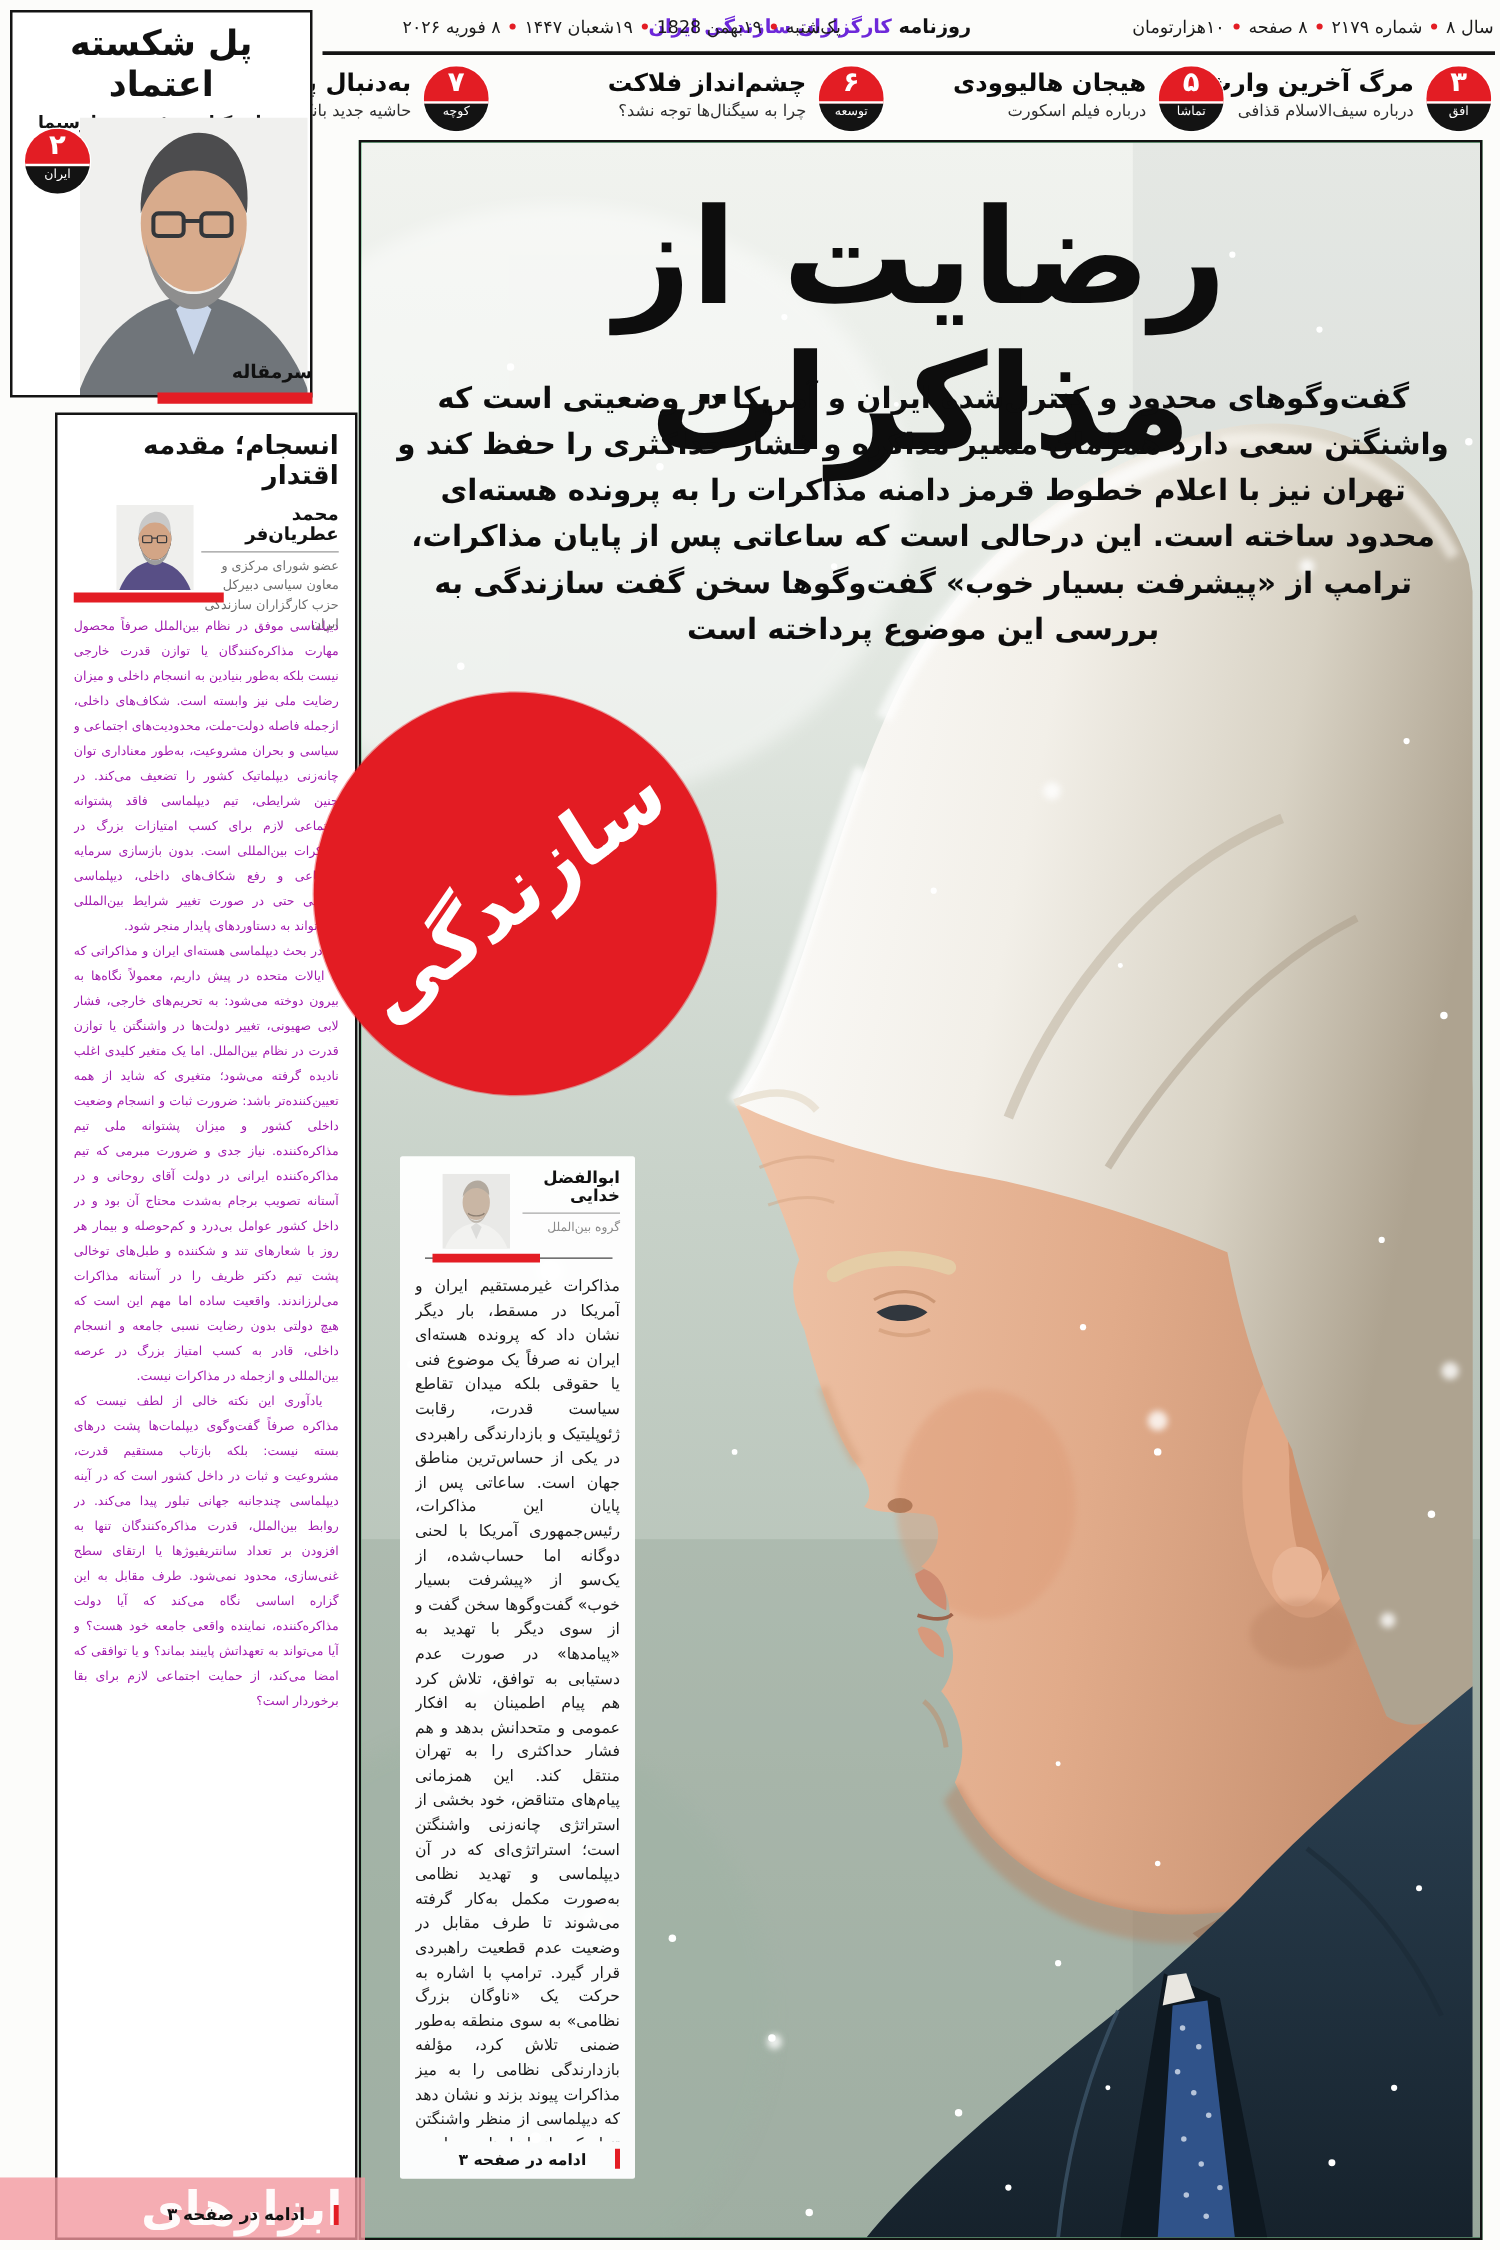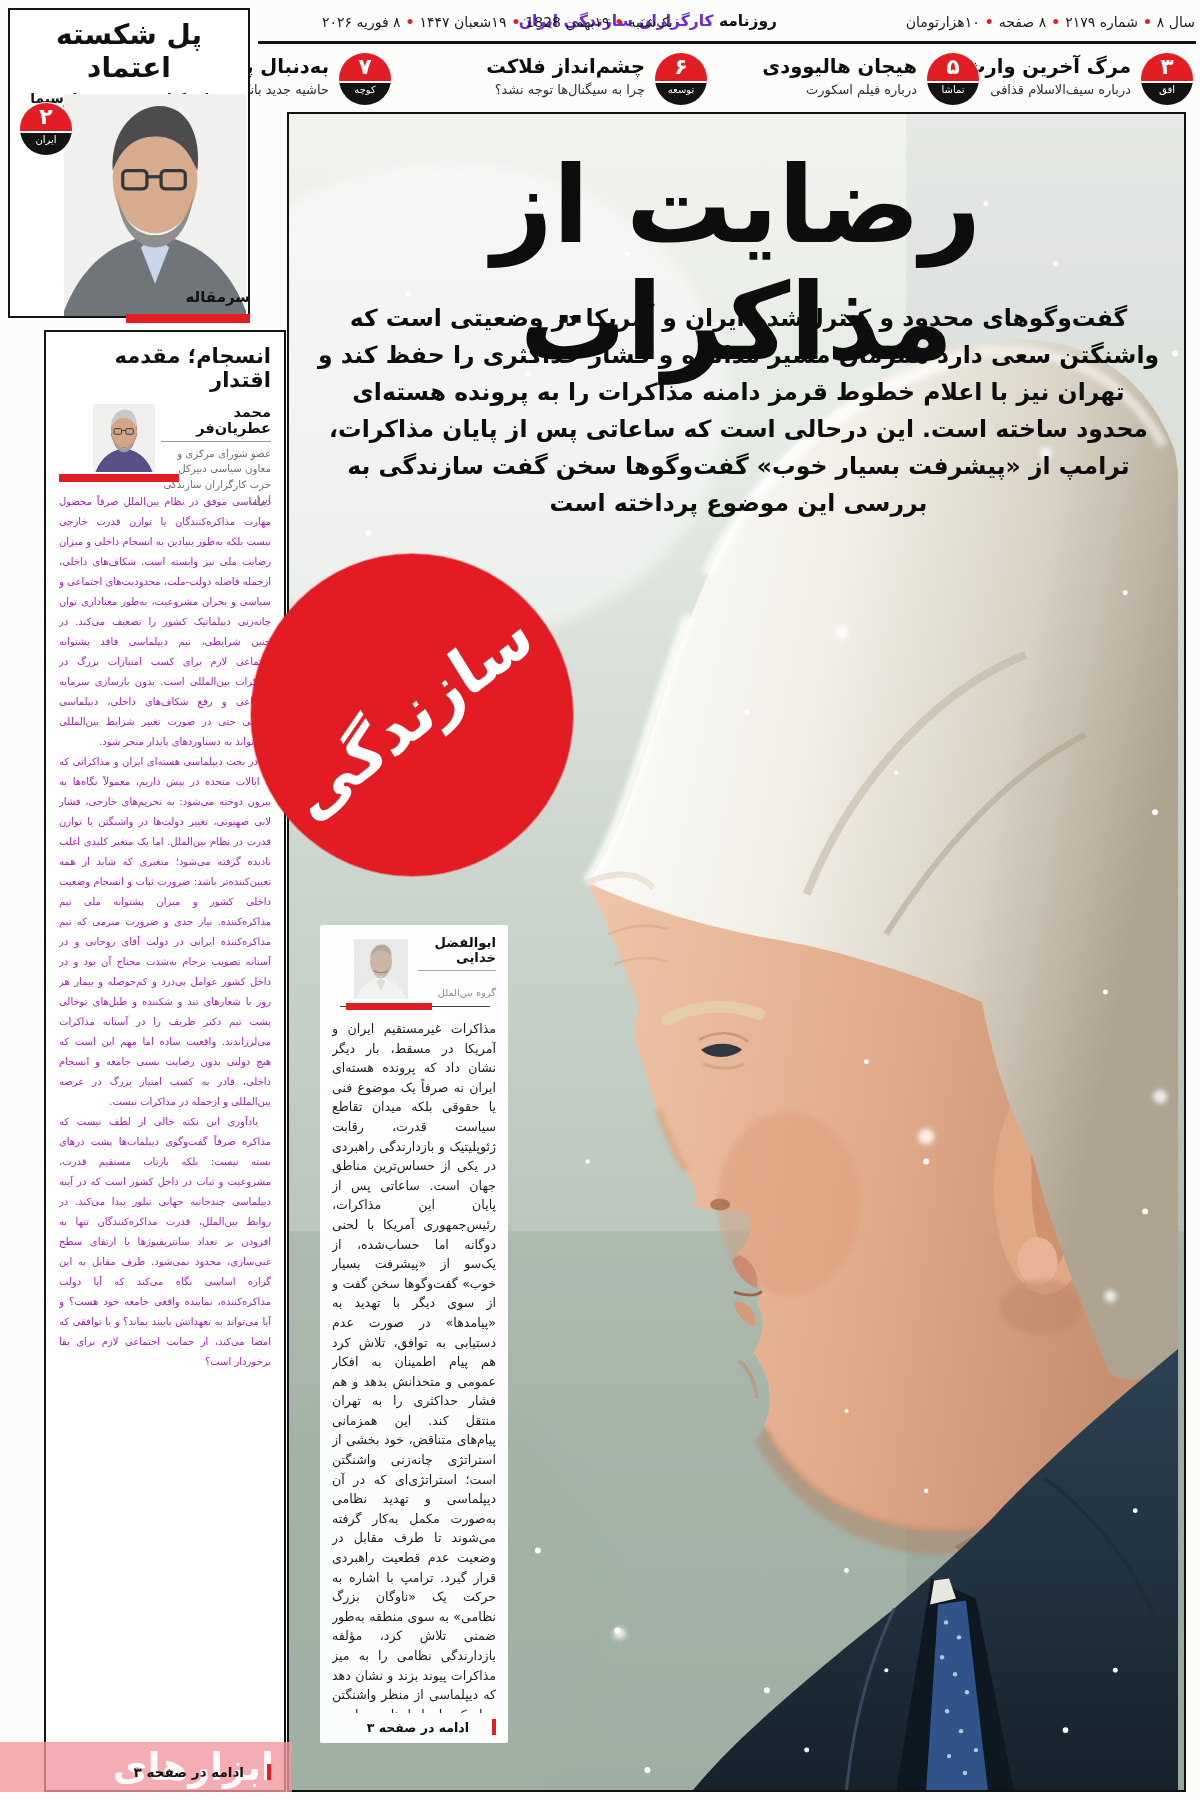--- a/index.html
+++ b/index.html
@@ -53,21 +53,21 @@
   .watermark span{color:rgba(255,255,255,0.95);font-size:38px;font-weight:800;letter-spacing:4px;white-space:nowrap;}
   
   .main-box{position:absolute;left:287px;top:112px;width:899px;height:1680px;border:2px solid #121212;background:#86efac;overflow:hidden;}
   .photo-svg{position:absolute;left:0;top:0;width:100%;height:100%;display:block;}
   .headline{position:absolute;top:34px;left:0;width:100%;text-align:center;font-size:106px;font-weight:800;color:#0d0d0d;letter-spacing:-2px;line-height:1.1;}
   .lede{position:absolute;top:186px;left:28px;width:843px;text-align:center;font-size:23.5px;font-weight:bold;line-height:37px;color:#0d0d0d;}
   .article-box{position:absolute;left:31px;top:811px;width:188px;height:818px;background:rgba(255,255,255,0.96);padding:10px 12px 8px;display:flex;flex-direction:column;border-radius:2px;}
   .a-head{position:relative;height:76px;flex:0 0 auto;}
   .a-photo{position:absolute;left:22px;top:4px;width:54px;height:60px;}
   .a-name{margin-left:86px;text-align:right;font-size:13.2px;font-weight:bold;padding-bottom:5px;border-bottom:1px solid #a8a8a8;}
-  .a-role{margin-left:86px;text-align:right;font-size:9.8px;color:#8a8a8a;margin-top:16px;}
+  .a-role{margin-left:86px;text-align:right;font-size:9.8px;color:#8a8a8a;margin-top:6px;}
   .a-redline{position:absolute;left:8px;bottom:4px;width:150px;height:1.5px;background:#444;}
   .a-redbar{position:absolute;left:14px;bottom:1px;width:86px;height:7px;background:#e31d24;}
   .a-body{flex:1 1 auto;overflow:hidden;margin-top:8px;font-size:12.6px;line-height:19.6px;text-align:justify;color:#1b1b1b;}
   
   .logo-circle{position:absolute;left:251px;top:554px;width:322px;height:322px;border-radius:50%;background:#e31c23;z-index:6;display:flex;align-items:center;justify-content:center;overflow:hidden;box-shadow:0 0 0 1px rgba(227,28,35,0.4);}
   .logo-circle span{display:block;transform:rotate(-38deg) skewX(-6deg);color:#fff;font-size:64px;font-weight:800;white-space:nowrap;}
 </style>
 </head>
 <body>
 

